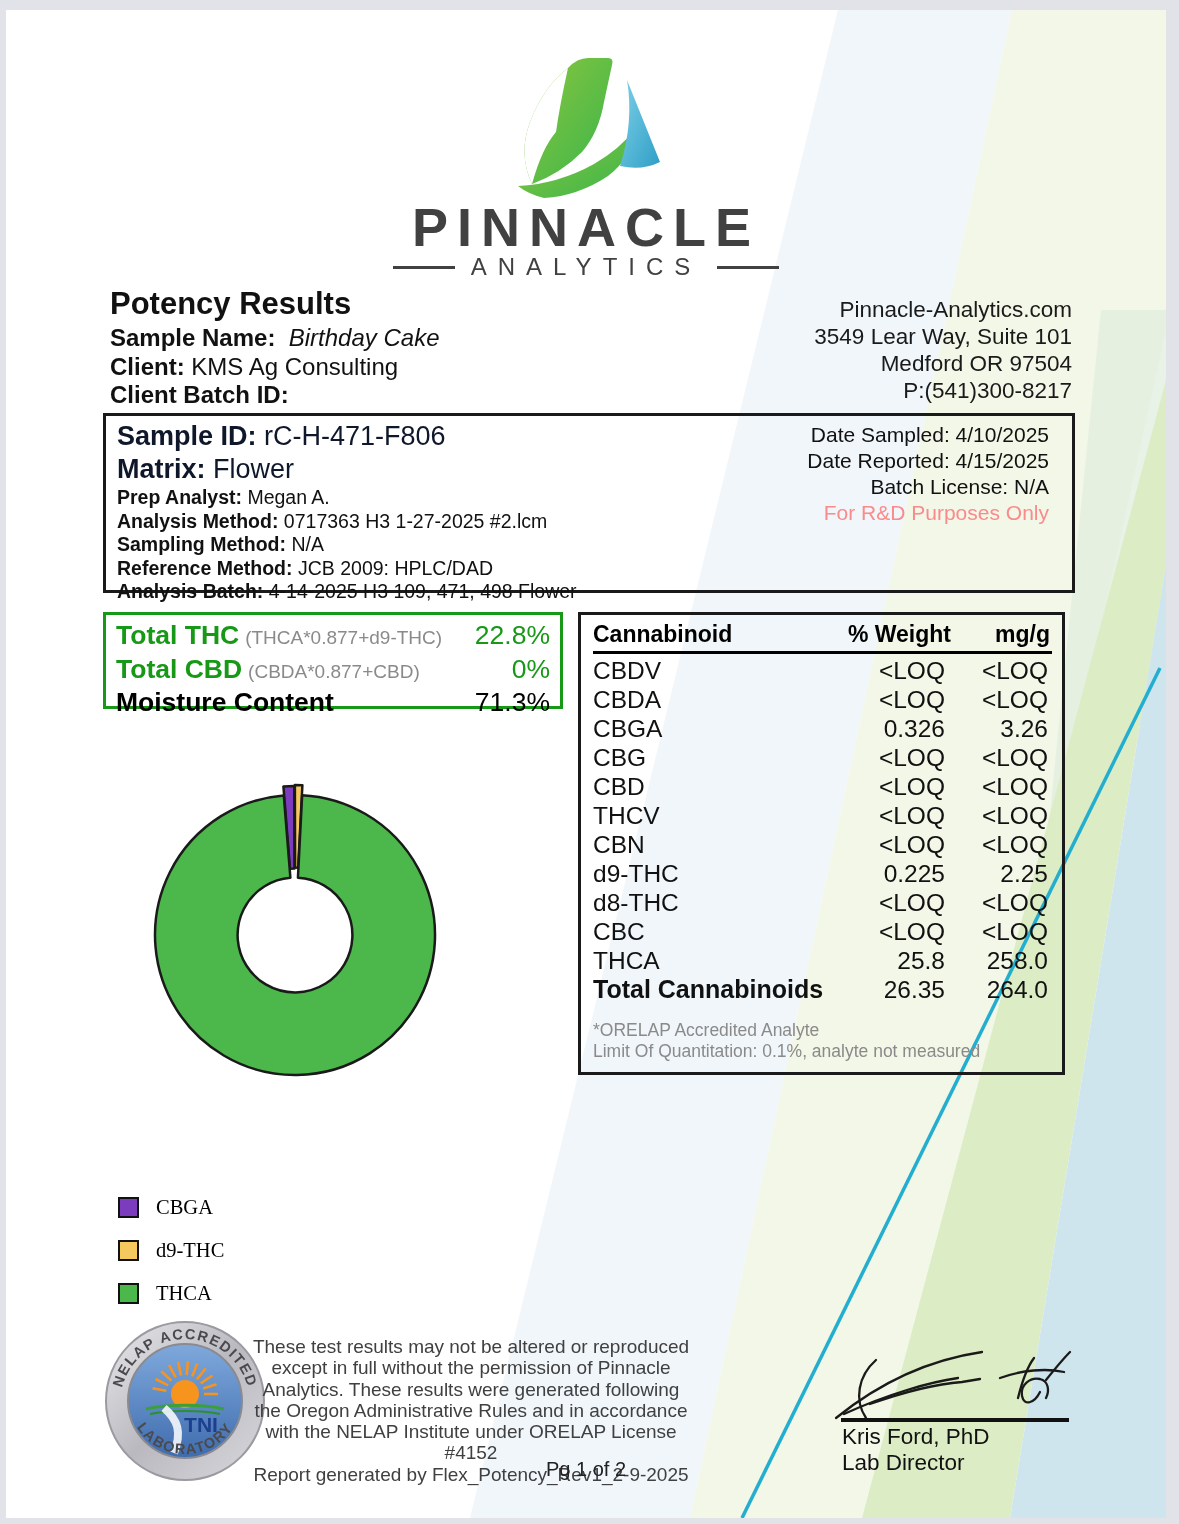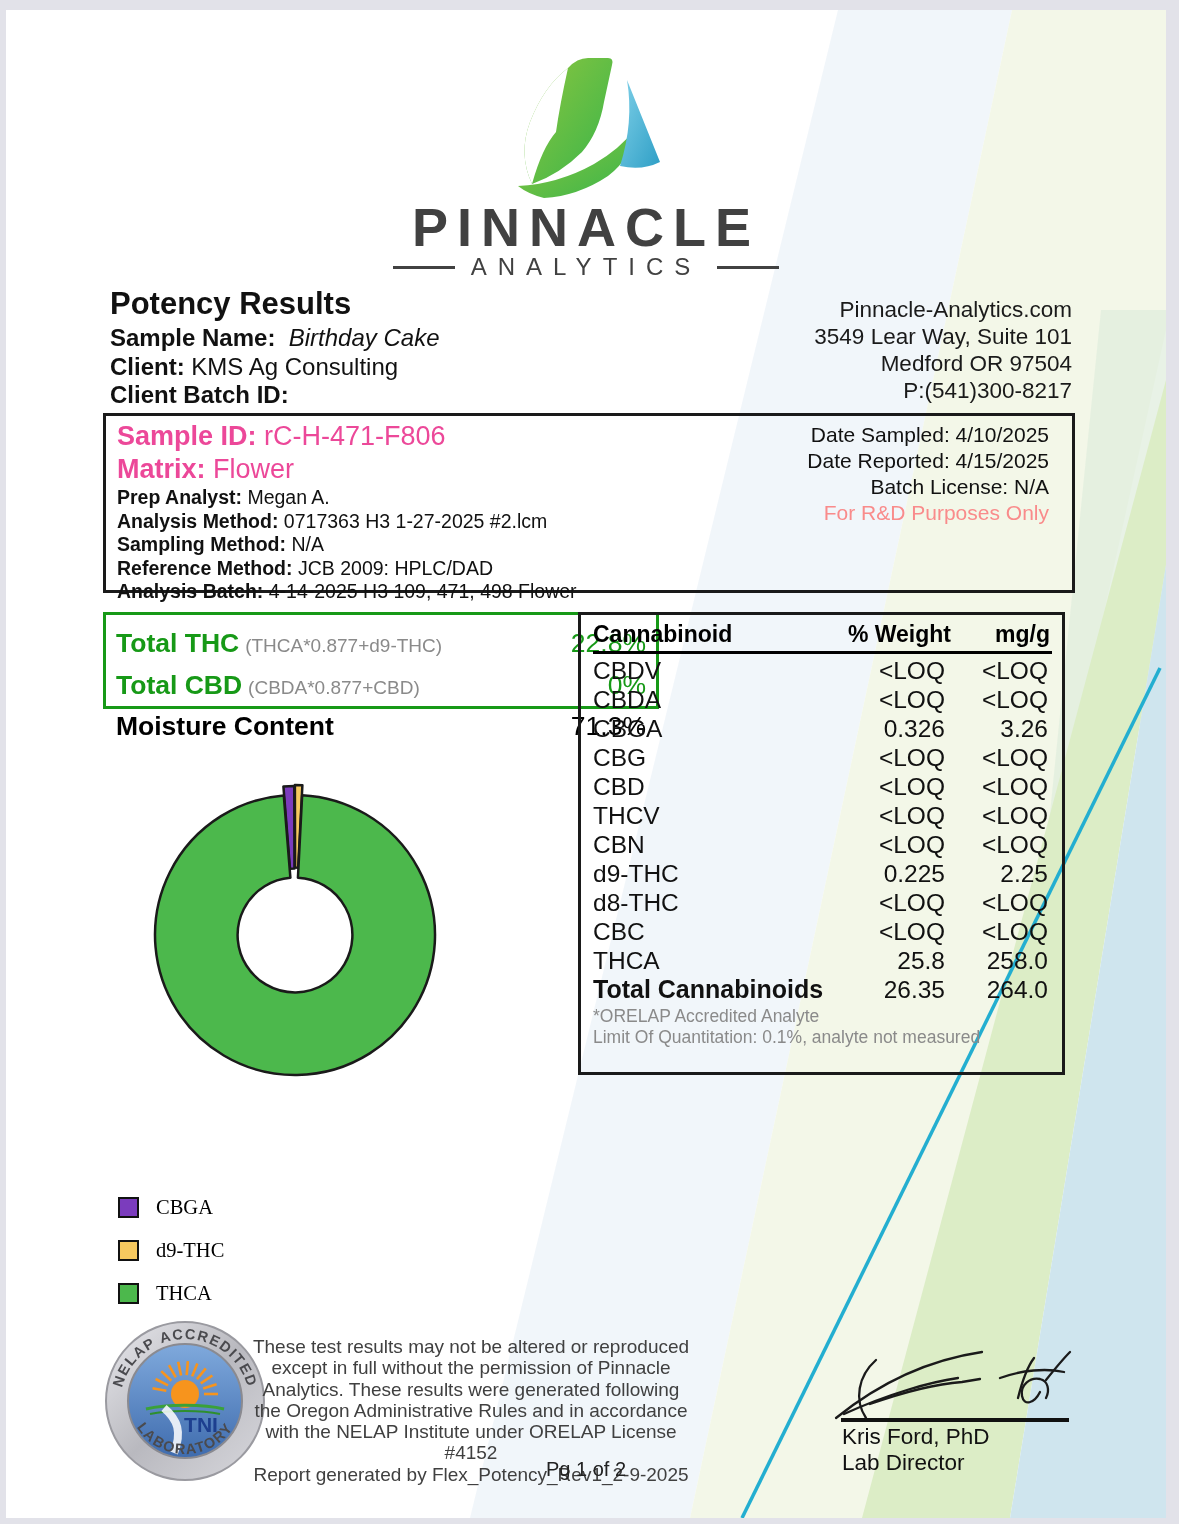--- a/index.html
+++ b/index.html
@@ -18,42 +18,42 @@
   .subbrand{left:0;top:243px;width:100%;display:flex;align-items:center;justify-content:center;gap:16px;}
   .subbrand .txt{font-size:24px;font-weight:normal;letter-spacing:11px;color:#414141;}
   .dash{width:62px;height:3px;background:#414141;}
   
   .title{left:104px;top:276px;font-size:31px;font-weight:bold;color:#111;}
   .hleft{left:104px;top:314px;font-size:24px;color:#111;line-height:28.5px;}
   .hright{right:94px;top:286px;text-align:right;font-size:22.5px;color:#1a1a1a;line-height:27px;}
   
   .infobox{left:97px;top:403px;width:972px;height:180px;border:3px solid #1a1a1a;box-sizing:border-box;}
   .info-left{position:absolute;left:11px;top:4px;}
-  .info-big{font-size:27px;line-height:33px;color:#ec4899;}
+  .info-big{font-size:27px;line-height:33px;color:#0f172a;}
   .info-small{font-size:19.5px;line-height:23.5px;color:#111;}
   .info-right{position:absolute;right:23px;top:6px;text-align:right;font-size:21px;line-height:26px;color:#111;white-space:pre;}
   .notice{color:#f98b8b;}
   
-  .sumbox{left:97px;top:602px;width:556px;height:97px;border:3px solid #179917;box-sizing:border-box;padding:5px 10px 12px 10px;}
+  .sumbox{left:97px;top:602px;width:460px;height:97px;border:3px solid #179917;box-sizing:border-box;padding:5px 10px 12px 10px;}
   .sumrow{display:flex;align-items:baseline;line-height:30.5px;}
   .sumrow .lab{font-size:26.5px;font-weight:bold;}
   .sumrow .frm{font-size:19px;color:#8a8a8a;margin-left:6px;}
-  .sumrow .val{font-size:26.5px;margin-left:auto;margin-top:8px;}
+  .sumrow .val{font-size:26.5px;margin-left:auto;}
   .green{color:#179917;}
   
   .tablebox{left:572px;top:602px;width:487px;height:463px;border:3px solid #1a1a1a;box-sizing:border-box;padding:6px 10px 0 12px;}
   .trow{display:grid;grid-template-columns:240px 128px 1fr;}
   .thead{font-size:23px;font-weight:bold;border-bottom:3.5px solid #000;padding-bottom:3px;margin-bottom:2px;}
   .thead .c2{text-align:right;padding-right:10px;}
   .thead .c3{text-align:right;padding-right:2px;}
   .tbody .trow{font-size:24.5px;line-height:29px;color:#111;}
   .tbody .c2{text-align:right;padding-right:16px;}
   .tbody .c3{text-align:right;padding-right:4px;}
   .trow.total .c1{font-weight:bold;font-size:25px;}
-  .tfoot{font-size:17.5px;line-height:20.5px;color:#8a8a8a;margin-top:2px;}
+  .tfoot{font-size:17.5px;line-height:20.5px;color:#8a8a8a;margin-top:16px;}
   
   .legend{left:112px;top:1176px;}
   .litem{display:flex;align-items:center;height:43px;}
   .swatch{width:21px;height:21px;border:2.5px solid #111;box-sizing:border-box;}
   .llabel{margin-left:17px;font-family:"Liberation Serif","DejaVu Serif",serif;font-size:20.5px;color:#000;}
   
   .disclaimer{left:232px;top:1326px;width:466px;text-align:center;font-size:19px;line-height:21.3px;color:#404040;}
   .pagenum{left:0;top:1448px;width:100%;text-align:center;font-size:20px;color:#222;}
   .sigline{left:835px;top:1408px;width:228px;height:4px;background:#111;}
   .signame{left:836px;top:1414px;font-size:22.5px;line-height:26px;color:#111;}

